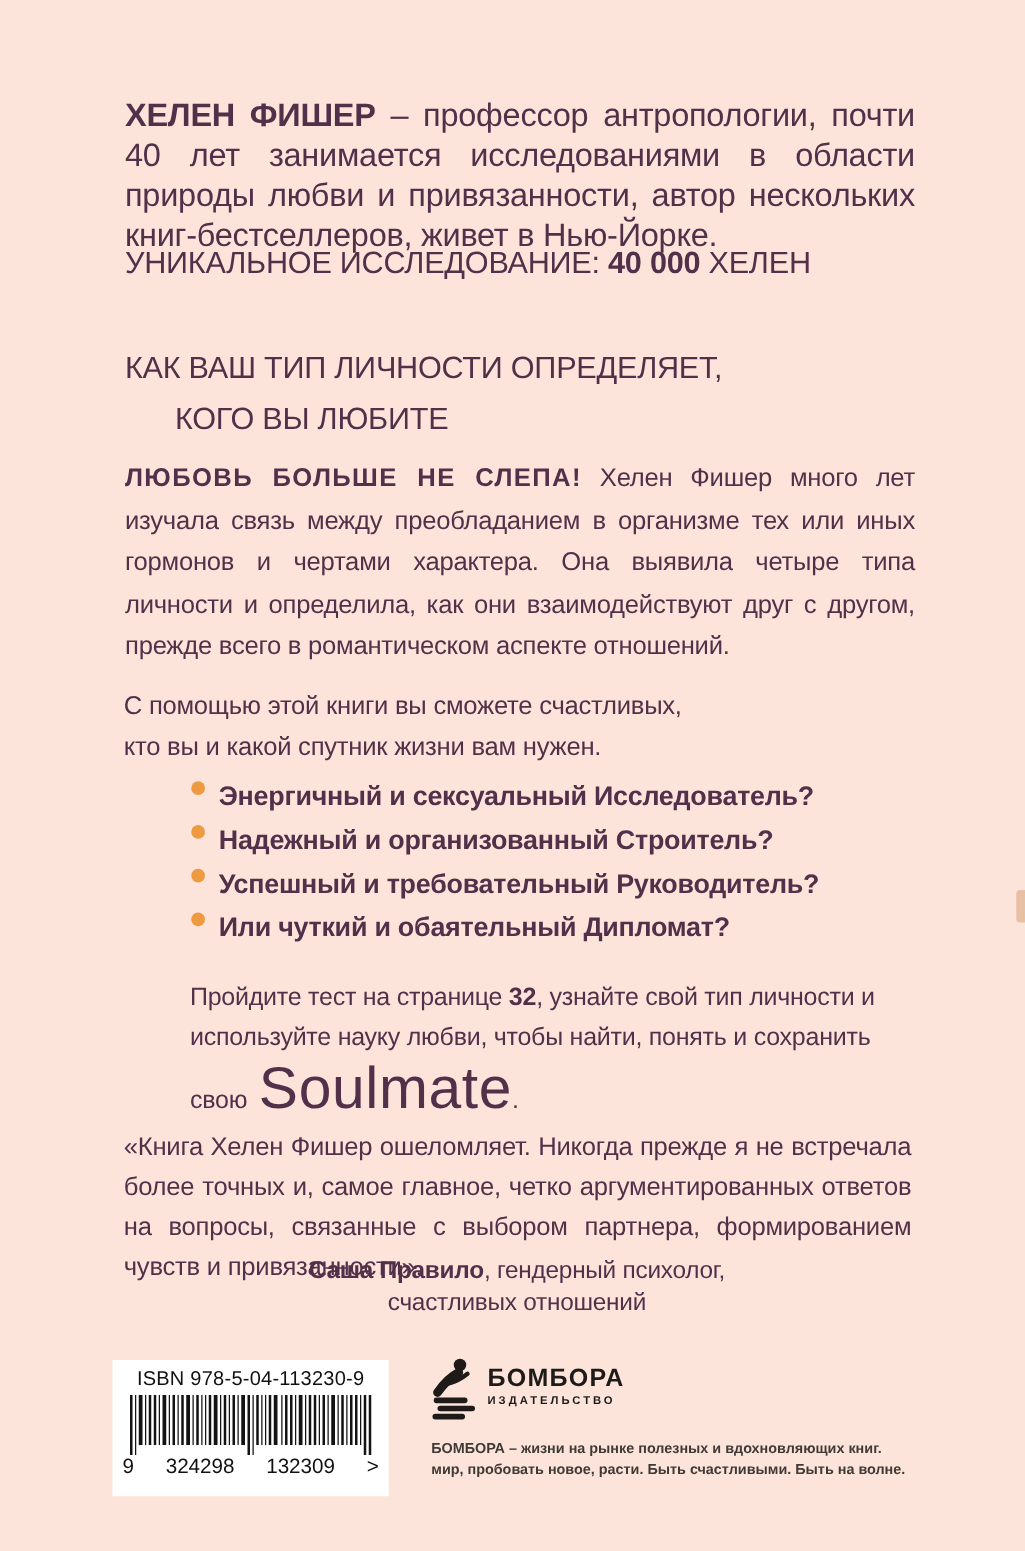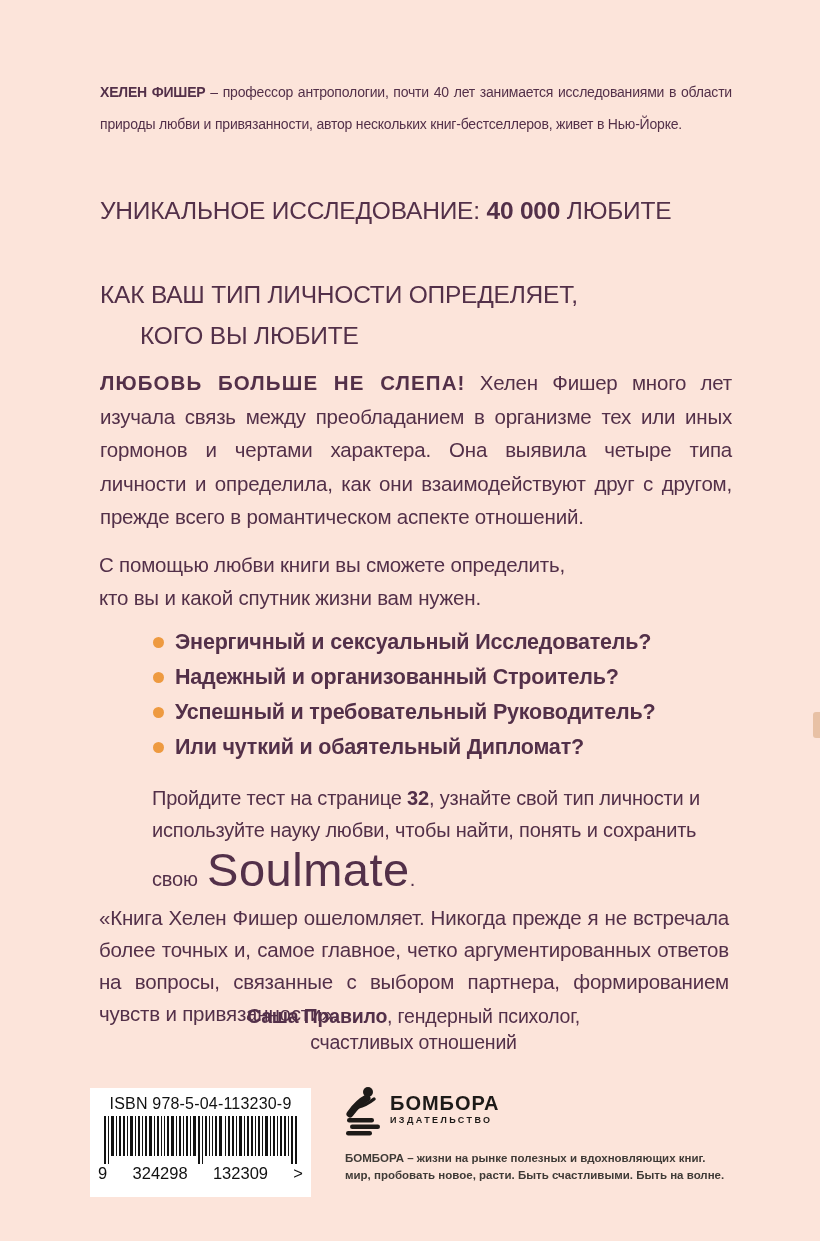--- a/index.html
+++ b/index.html
@@ -11,36 +11,36 @@
   body{
     background:var(--bg);
     font-family:"Liberation Sans",sans-serif;
     color:var(--ink);
     position:relative;
     overflow:hidden;
   }
   .sec{position:absolute}
   .b{font-weight:700}
 
-  .bio{top:76px;left:100px;width:632px;font-size:14px;line-height:32px;text-align:justify;letter-spacing:-0.2px}
+  .bio{top:76px;left:100px;width:632px;font-size:26px;line-height:32px;text-align:justify;letter-spacing:-0.2px}
 
   .headline{left:100px;font-size:24.5px;line-height:41px;letter-spacing:-0.2px}
   .h1{top:190px}
   .h2{top:274px}
   .hl-line{display:block;white-space:nowrap}
   .hl-line.indent{padding-left:40px}
 
   .love{top:366px;left:100px;width:632px;font-size:20.5px;line-height:33.5px;text-align:justify;letter-spacing:-0.2px}
   .love .lead{font-weight:700;letter-spacing:1.1px}
 
   .help{top:548px;left:99px;font-size:20.5px;line-height:33px;letter-spacing:-0.2px}
   .help span{display:block;white-space:nowrap}
 
   .bullets{top:625px;left:153px;list-style:none;font-size:21.5px;font-weight:700;letter-spacing:-0.2px}
-  .bullets li{display:flex;align-items:center;height:35px;white-space:nowrap}
+  .bullets li{display:flex;align-items:flex-start;height:35px;white-space:nowrap}
   .bullets .dot{width:11px;height:11px;border-radius:50%;background:var(--accent);margin-right:11px;flex:0 0 auto}
 
   .test{top:782px;left:152px;width:578px;font-size:20px;line-height:32px;letter-spacing:-0.2px}
   .test .soulmate{font-size:47px;line-height:1;letter-spacing:0.5px;padding-left:4px}
 
   .quote{top:902px;left:99px;width:630px;font-size:20.5px;line-height:32px;text-align:justify;letter-spacing:-0.2px}
 
   .attrib{top:1003px;left:100px;width:627px;text-align:center;font-size:19.5px;line-height:26px;letter-spacing:-0.2px}
   .attrib span.line{display:block}
 
@@ -62,32 +62,32 @@
   .edge-mark{right:0;top:712px;width:7px;height:26px;background:#e4bb9b;border-radius:3px 0 0 3px;opacity:.85}
 </style>
 </head>
 <body>
 
 <div class="cover">
 
   <p class="sec bio"><span class="b">ХЕЛЕН ФИШЕР</span><span> – профессор антропологии, почти 40 лет занимается исследованиями в области природы любви и привязанности, автор нескольких книг-бестселлеров, живет в Нью-Йорке.</span></p>
 
   <div class="sec headline h1">
-    <span class="hl-line"><span>УНИКАЛЬНОЕ ИССЛЕДОВАНИЕ: </span><span class="b">40 000</span><span> ЛЮБИТЕ</span></span>
+    <span class="hl-line"><span>УНИКАЛЬНОЕ ИССЛЕДОВАНИЕ: </span><span class="b">40 000</span><span> ХЕЛЕН</span></span>
   </div>
 
   <div class="sec headline h2">
     <span class="hl-line">КАК ВАШ ТИП ЛИЧНОСТИ ОПРЕДЕЛЯЕТ,</span>
     <span class="hl-line indent">КОГО ВЫ ЛЮБИТЕ</span>
   </div>
 
   <p class="sec love"><span class="lead">ЛЮБОВЬ БОЛЬШЕ НЕ СЛЕПА!</span><span> Хелен Фишер много лет изучала связь между преобладанием в организме тех или иных гормонов и чертами характера. Она выявила четыре типа личности и определила, как они взаимодействуют друг с другом, прежде всего в романтическом аспекте отношений.</span></p>
 
   <p class="sec help">
-    <span>С помощью любви книги вы сможете определить,</span>
+    <span>С помощью этой книги вы сможете счастливых,</span>
     <span>кто вы и какой спутник жизни вам нужен.</span>
   </p>
 
   <ul class="sec bullets">
     <li>
         <span class="dot"></span>
         <span>Энергичный и сексуальный Исследователь?</span>
       </li>
     <li>
         <span class="dot"></span>

